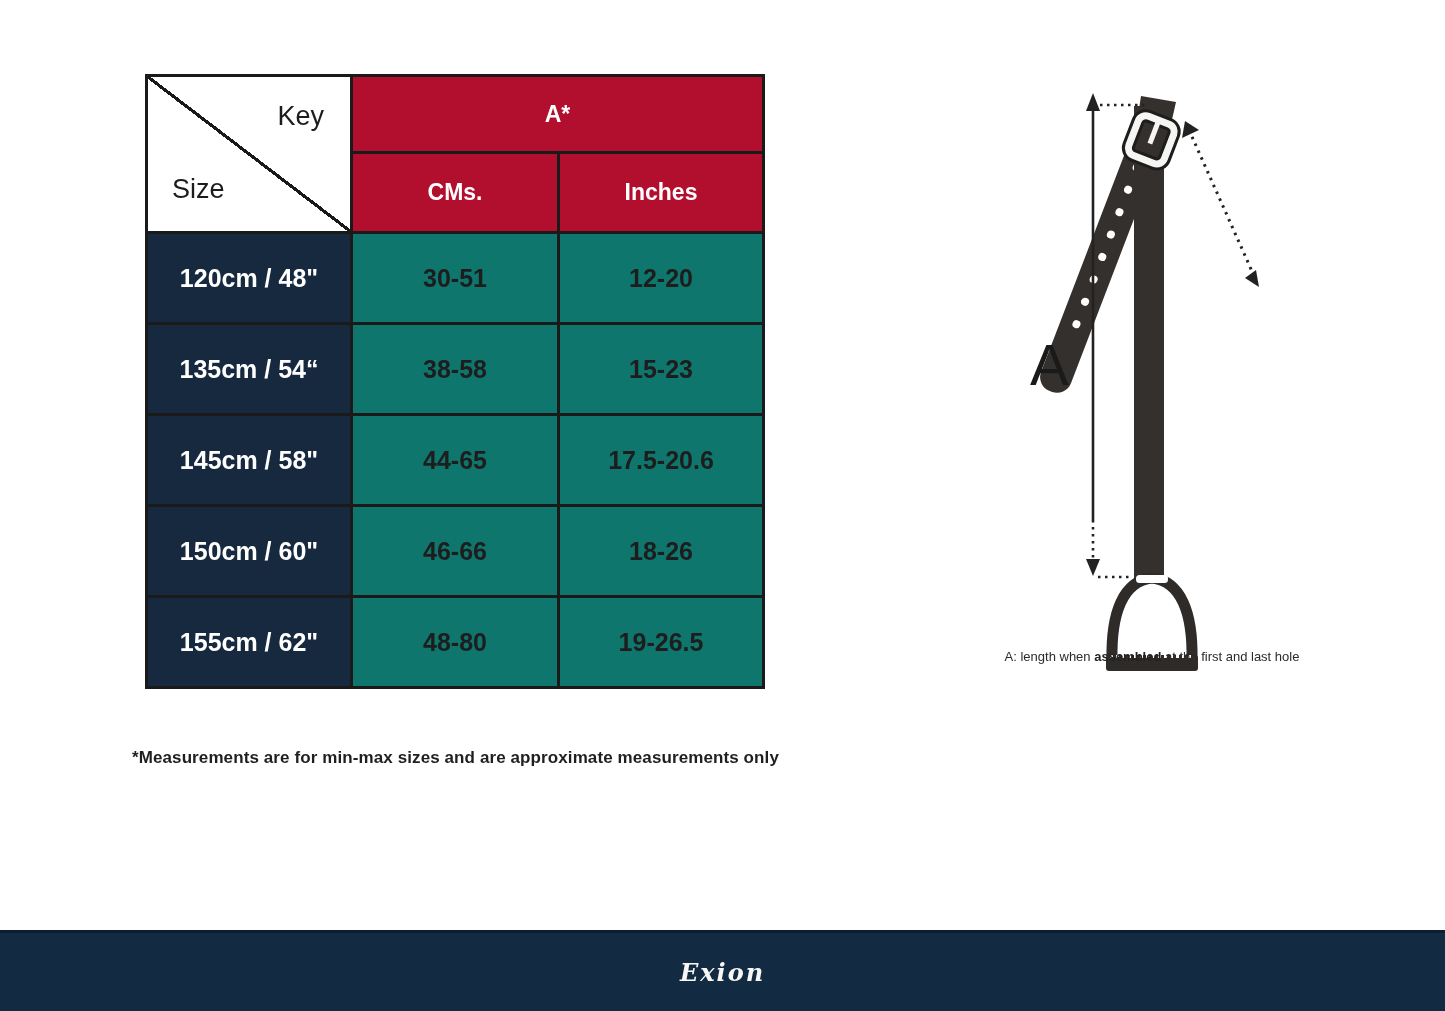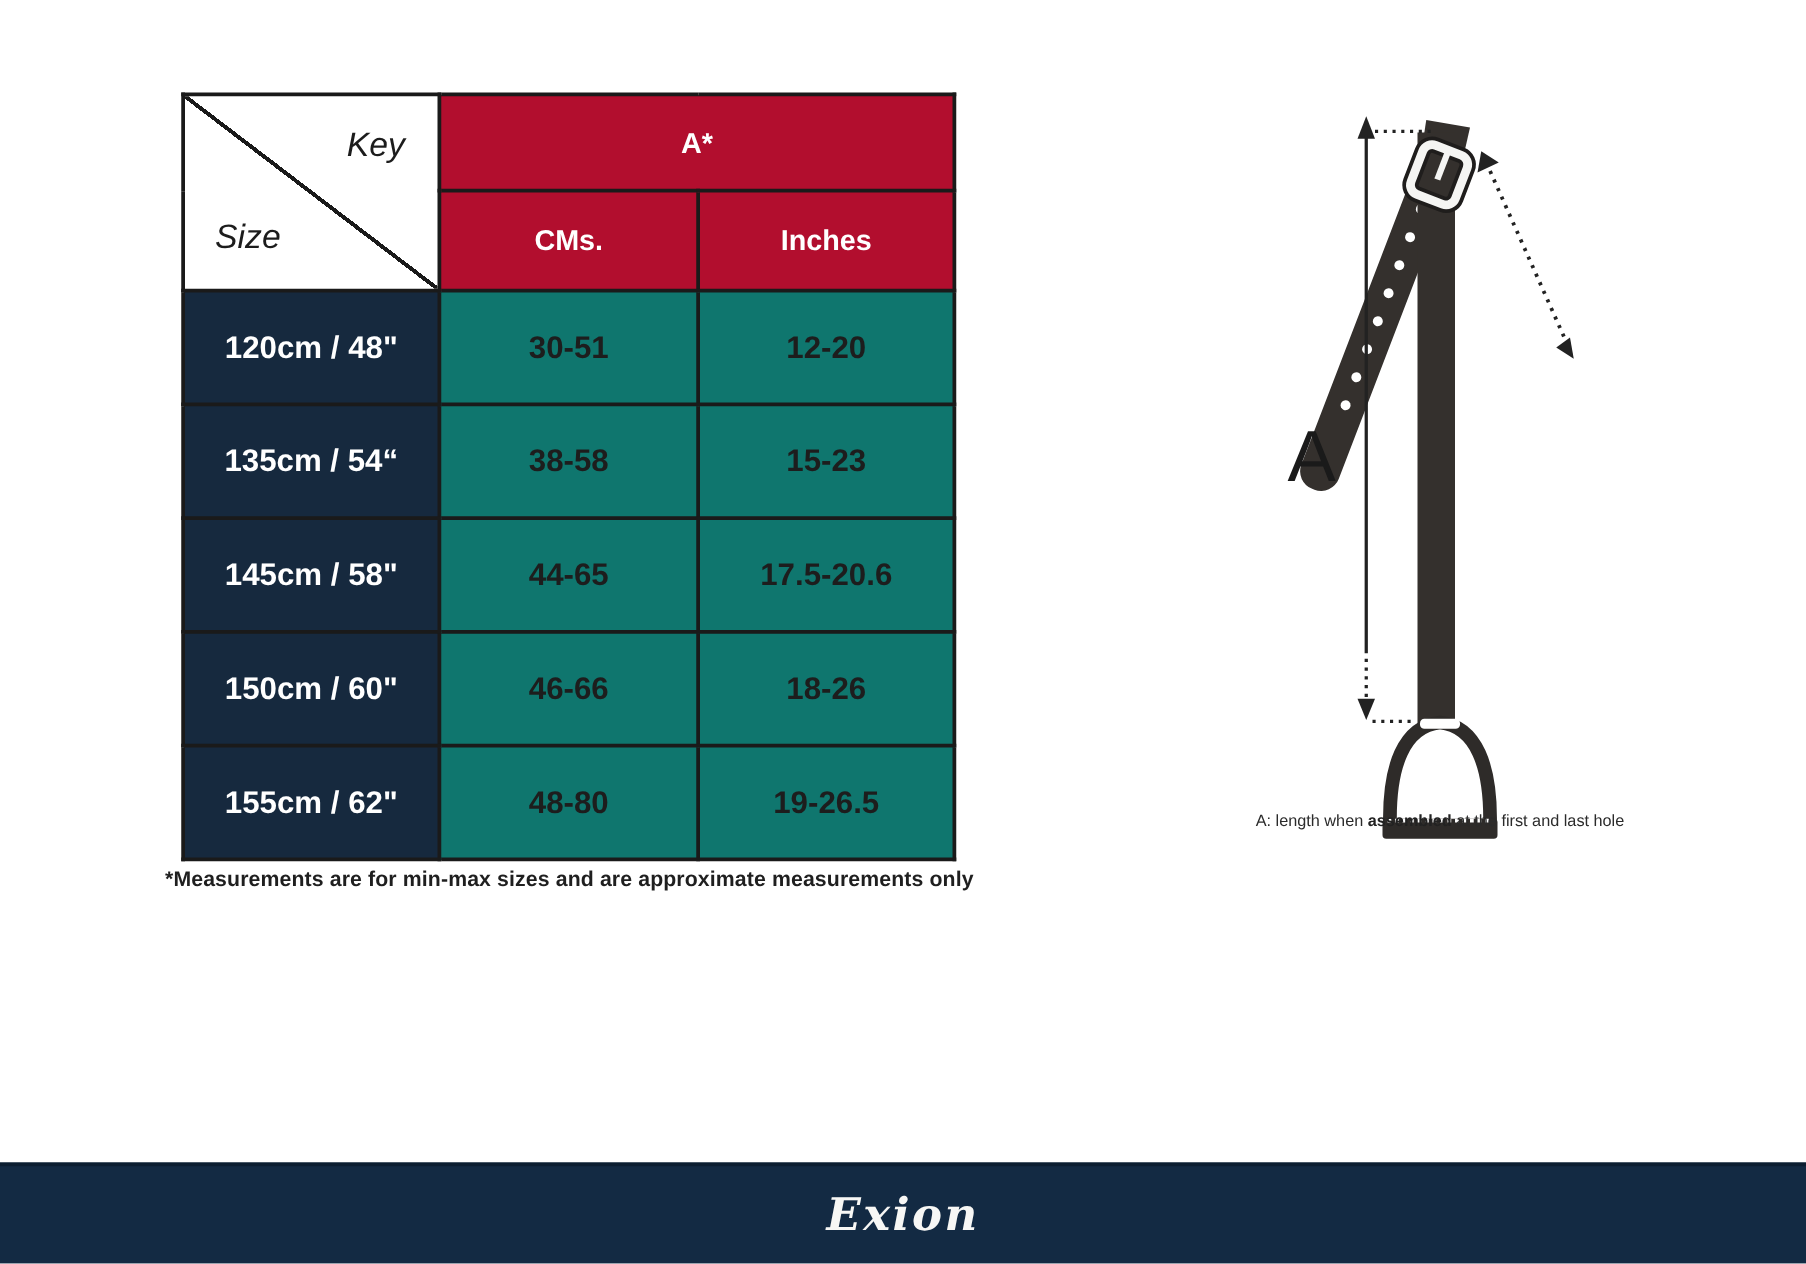--- a/index.html
+++ b/index.html
@@ -54,21 +54,21 @@
     color: #ffffff;
     font-weight: 600;
     font-size: 25px;
   }
   td.cell-white {
     background: #0f766e;
     color: #1d1d1d;
     font-weight: 700;
     font-size: 25px;
   }
-  td.cell-corner { background: #ffffff; padding: 0; font-style: italic; }
+  td.cell-corner { background: #ffffff; padding: 0; }
   .corner-inner {
     position: relative;
     width: 100%;
     height: 154px;
     background: linear-gradient(to top right,
       transparent calc(50% - 1.6px),
       #1a1a1a calc(50% - 1.6px),
       #1a1a1a calc(50% + 1.6px),
       transparent calc(50% + 1.6px));
   }
@@ -83,21 +83,21 @@
     font-size: 27px; font-weight: 500; color: #1c1c1c;
   }
   tr.hdr-a  { height: 77px; }
   tr.hdr-cm { height: 80px; }
   tr.data-row { height: 91px; }
 
   
   .footnote {
     position: absolute;
     left: 132px;
-    top: 694px;
+    top: 748px;
     font-size: 17px;
     font-weight: 600;
     color: #1f1f1f;
     letter-spacing: 0.1px;
   }
 
   
   .diagram-svg {
     position: absolute;
     left: 1000px;
@@ -125,21 +125,21 @@
     background: #132a43;
     border-top: 3px solid #0c1e31;
     display: flex;
     align-items: center;
     justify-content: center;
   }
   .brand-logo {
     font-family: "DejaVu Serif", serif;
     font-style: italic;
     font-weight: 700;
-    font-size: 36px;
+    font-size: 24px;
     color: #f7f7f5;
     letter-spacing: 2px;
   }
 </style>
 </head>
 <body>
 
 <div class="page">
 
 

